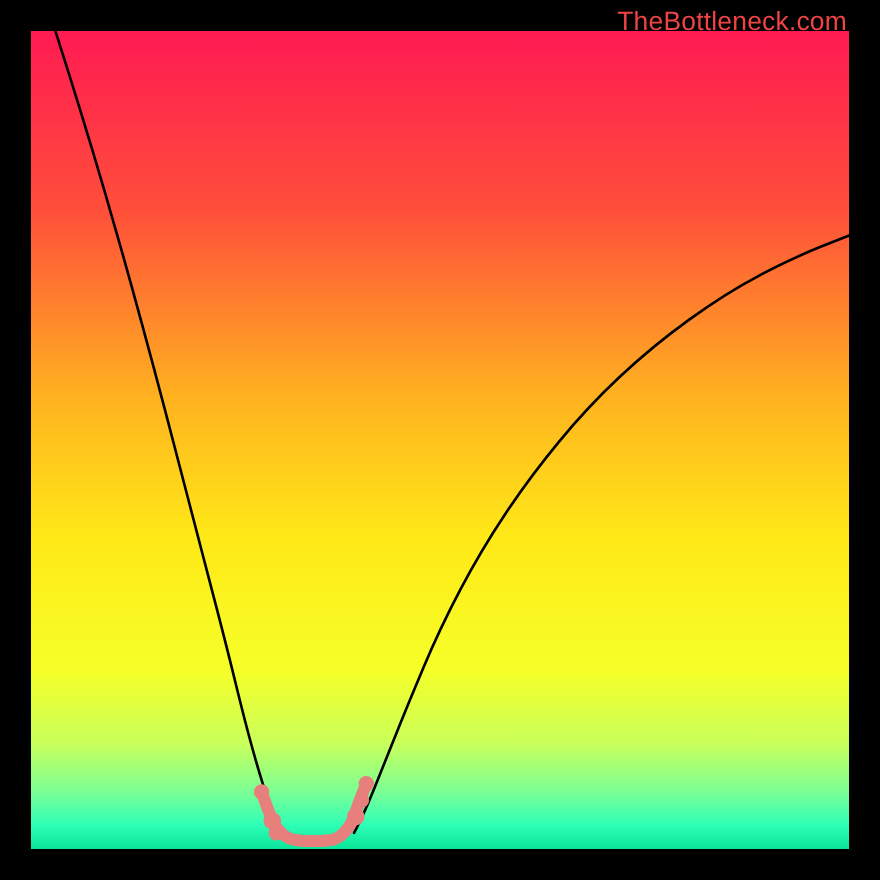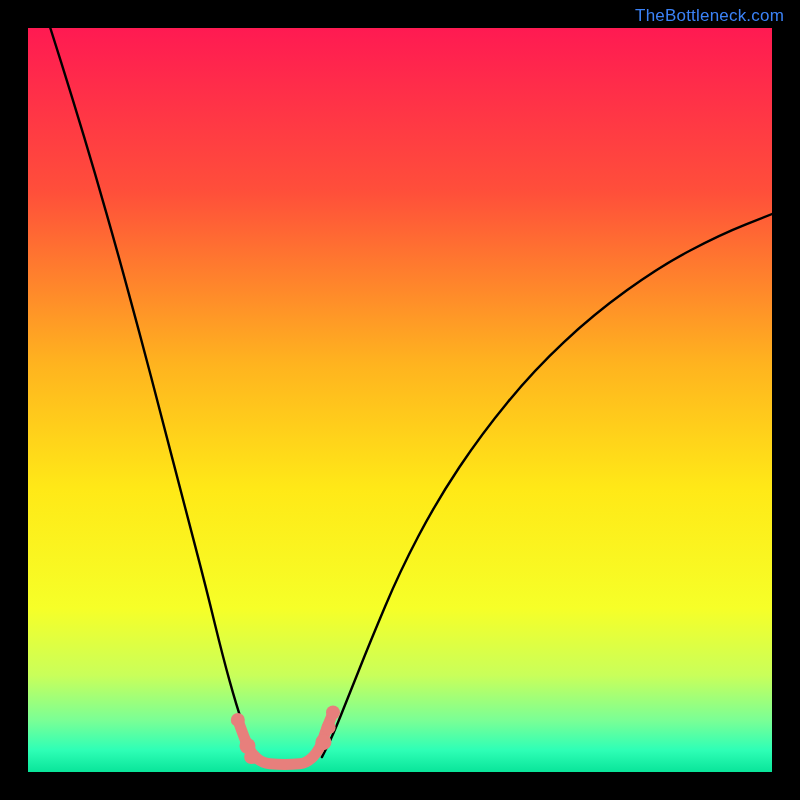--- a/index.html
+++ b/index.html
@@ -26,23 +26,23 @@
     height: 744px;
     overflow: hidden;
   }
   .gradient {
     position: absolute;
     left: 0; top: 0; right: 0; bottom: 0;
   }
   .watermark {
     position: absolute;
     top: 6px;
-    right: 16px;
-    color: #3b82f6;
-    font-size: 17px;
+    right: 30px;
+    color: #ef4444;
+    font-size: 24px;
     letter-spacing: 0.2px;
   }
   svg.curves {
     position: absolute;
     left: 0; top: 0;
     width: 744px;
     height: 744px;
   }
 </style>
 </head>

